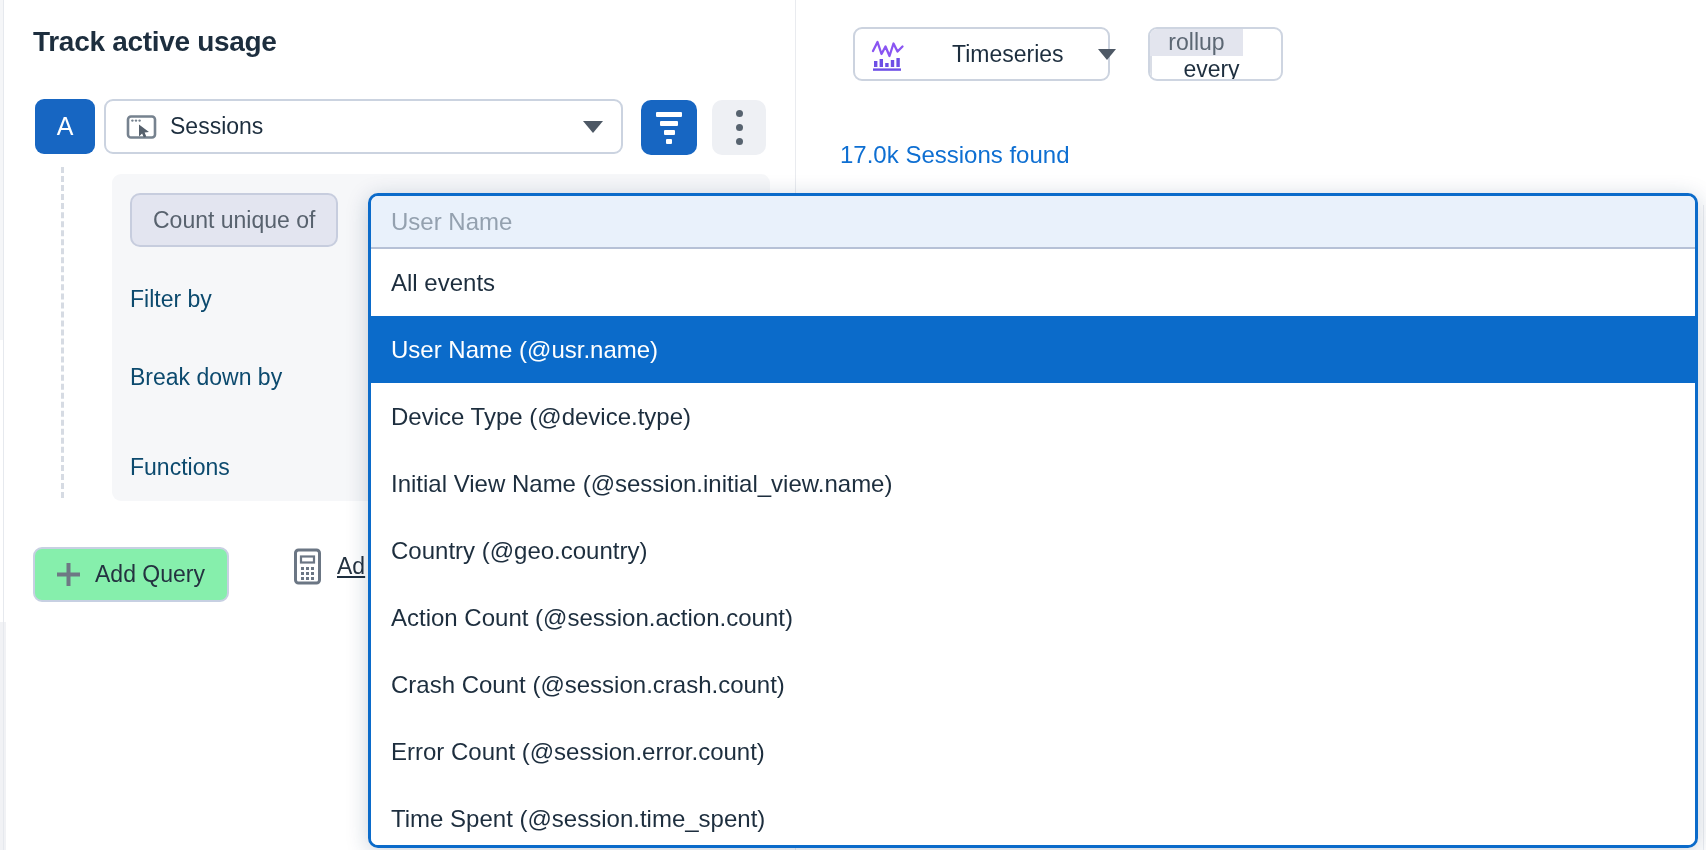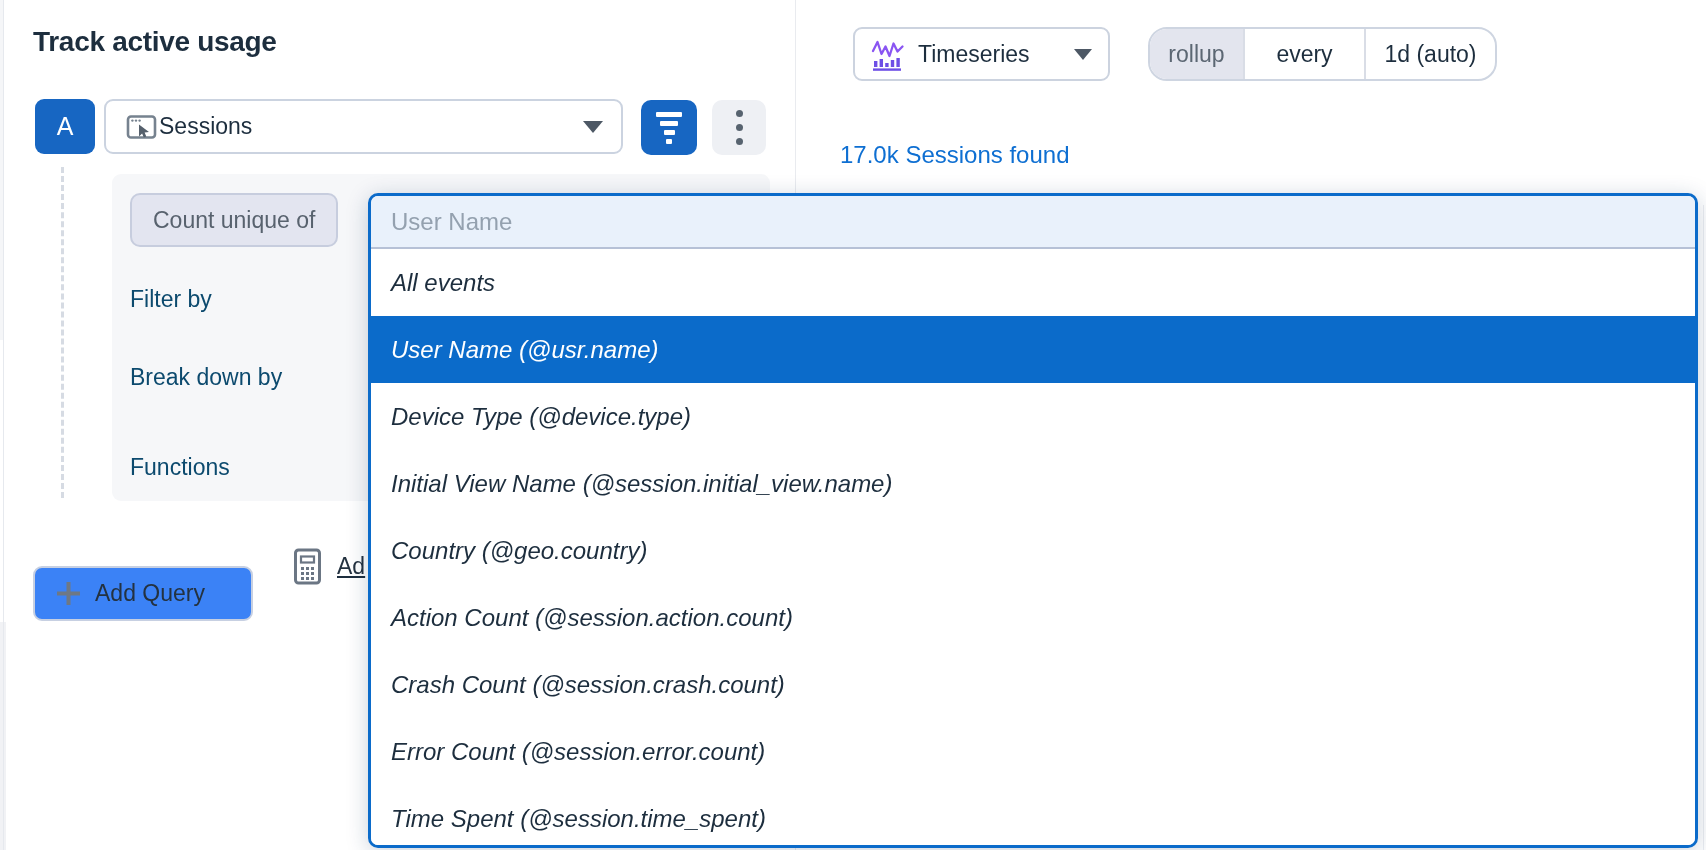--- a/index.html
+++ b/index.html
@@ -30,21 +30,21 @@
     background: var(--accent-blue, #1766c2); border-radius: 9px;
     color: #fff; font-size: 25px;
     display: flex; align-items: center; justify-content: center;
   }
   .source-select {
     left: 104px; top: 99px; width: 519px; height: 55px;
     background: #fff; border: 2px solid #cbd3e0; border-radius: 9px;
     display: flex; align-items: center; cursor: pointer;
   }
   .source-select .sel-icon { margin-left: 20px; display: flex; }
-  .source-select .sel-label { margin-left: 2px; font-size: 23px; color: #1d2e3e; }
+  .source-select .sel-label { margin-left: 13px; font-size: 23px; color: #1d2e3e; }
   .caret {
     width: 0; height: 0;
     border-left: 10px solid transparent; border-right: 10px solid transparent;
     border-top: 12px solid #4d5865;
     margin-left: auto; margin-right: 18px;
   }
   .filter-button {
     left: 641px; top: 100px; width: 56px; height: 55px;
     background: var(--accent-blue, #1766c2); border-radius: 10px;
     display: flex; flex-direction: column; align-items: center; justify-content: center;
@@ -72,47 +72,47 @@
     background: #e3e5f0; border: 2px solid #c7cdde; border-radius: 10px;
     display: inline-flex; align-items: center; padding: 0 21px;
     font-size: 23px; color: #58626e; cursor: pointer;
   }
   .section-label { position: absolute; left: 18px; font-size: 23px; color: #0c4a6e; }
   .lbl-filter    { top: 112px; }
   .lbl-breakdown { top: 190px; }
   .lbl-functions { top: 280px; }
 
   .add-query-button {
-    left: 33px; top: 566px; width: 220px; height: 55px;
-    background: #3b82f6; border: 2px solid #c7d0e2; border-radius: 9px;
+    left: 33px; top: 547px; width: 196px; height: 55px;
+    background: #86efac; border: 2px solid #c7d0e2; border-radius: 9px;
     display: flex; align-items: center; cursor: pointer;
   }
   .add-query-button svg { margin-left: 22px; }
   .add-query-button .btn-label { margin-left: 15px; font-size: 23px; color: #243240; }
 
   .add-formula {
     left: 293px; top: 545px; height: 42px;
     display: flex; align-items: center; cursor: pointer; text-decoration: underline;
   }
   .add-formula .btn-label { margin-left: 15px; font-size: 23px; color: #243240; }
 
   
   .viz-select {
     left: 853px; top: 27px; width: 257px; height: 54px;
     background: #fff; border: 2px solid #ccd3df; border-radius: 9px;
-    display: flex; align-items: center; cursor: pointer;
+    display: flex; align-items: center; cursor: pointer; gap: 34px;
   }
   .viz-select .sel-icon { margin-left: 16px; display: flex; }
   .viz-select .sel-label { margin-left: 13px; font-size: 23px; color: #1d2e3e; }
   .viz-select .caret { border-left-width: 9px; border-right-width: 9px; border-top-width: 11px; margin-right: 16px; }
 
   .rollup-group {
     left: 1148px; top: 27px; height: 54px;
-    border: 2px solid #ced5e1; border-radius: 19px;
-    display: flex; overflow: hidden; background: #fff;
+    border: 2px solid #ced5e1; border-radius: 9px;
+    display: flex; overflow: hidden; background: #fff; flex-direction: column;
   }
   .seg {
     display: flex; align-items: center; justify-content: center;
     font-size: 23px; color: #1d2e3e; cursor: pointer;
   }
   .seg-rollup { width: 93px; background: #e3e5ee; color: #5c6773; }
   .seg-every  { width: 121px; border-left: 2px solid #d9dde6; }
   .seg-value  { width: 131px; border-left: 2px solid #d9dde6; }
 
   .results-link {
@@ -135,21 +135,21 @@
     background: #e9f1fb; border-bottom: 2px solid #b6c1d6;
     display: flex; align-items: center;
   }
   .dd-search input {
     width: 100%; height: 100%;
     background: transparent; border: none; outline: none;
     font-family: "Liberation Sans", sans-serif;
     font-size: 24px; color: #1d2e3e; padding: 8px 20px;
   }
   .dd-search input::placeholder { color: #94a1af; opacity: 1; }
-  .dd-list { flex: 1; overflow: hidden; font-style: italic; }
+  .dd-list { flex: 1; overflow: hidden; }
   .dd-item {
     height: 67px; display: flex; align-items: center;
     padding: 0 20px; font-size: 24px; color: #1d2e3e;
     background: #fff; cursor: pointer;
   }
   .dd-item.selected { background: var(--selection-blue, #0b6bca); color: #ffffff; }
 </style>
 </head>
 <body style="--accent-blue: #1766c2; --selection-blue: #0b6bca; --link-blue: #0e6fd2; --ink: #1d2e3e;">
 

